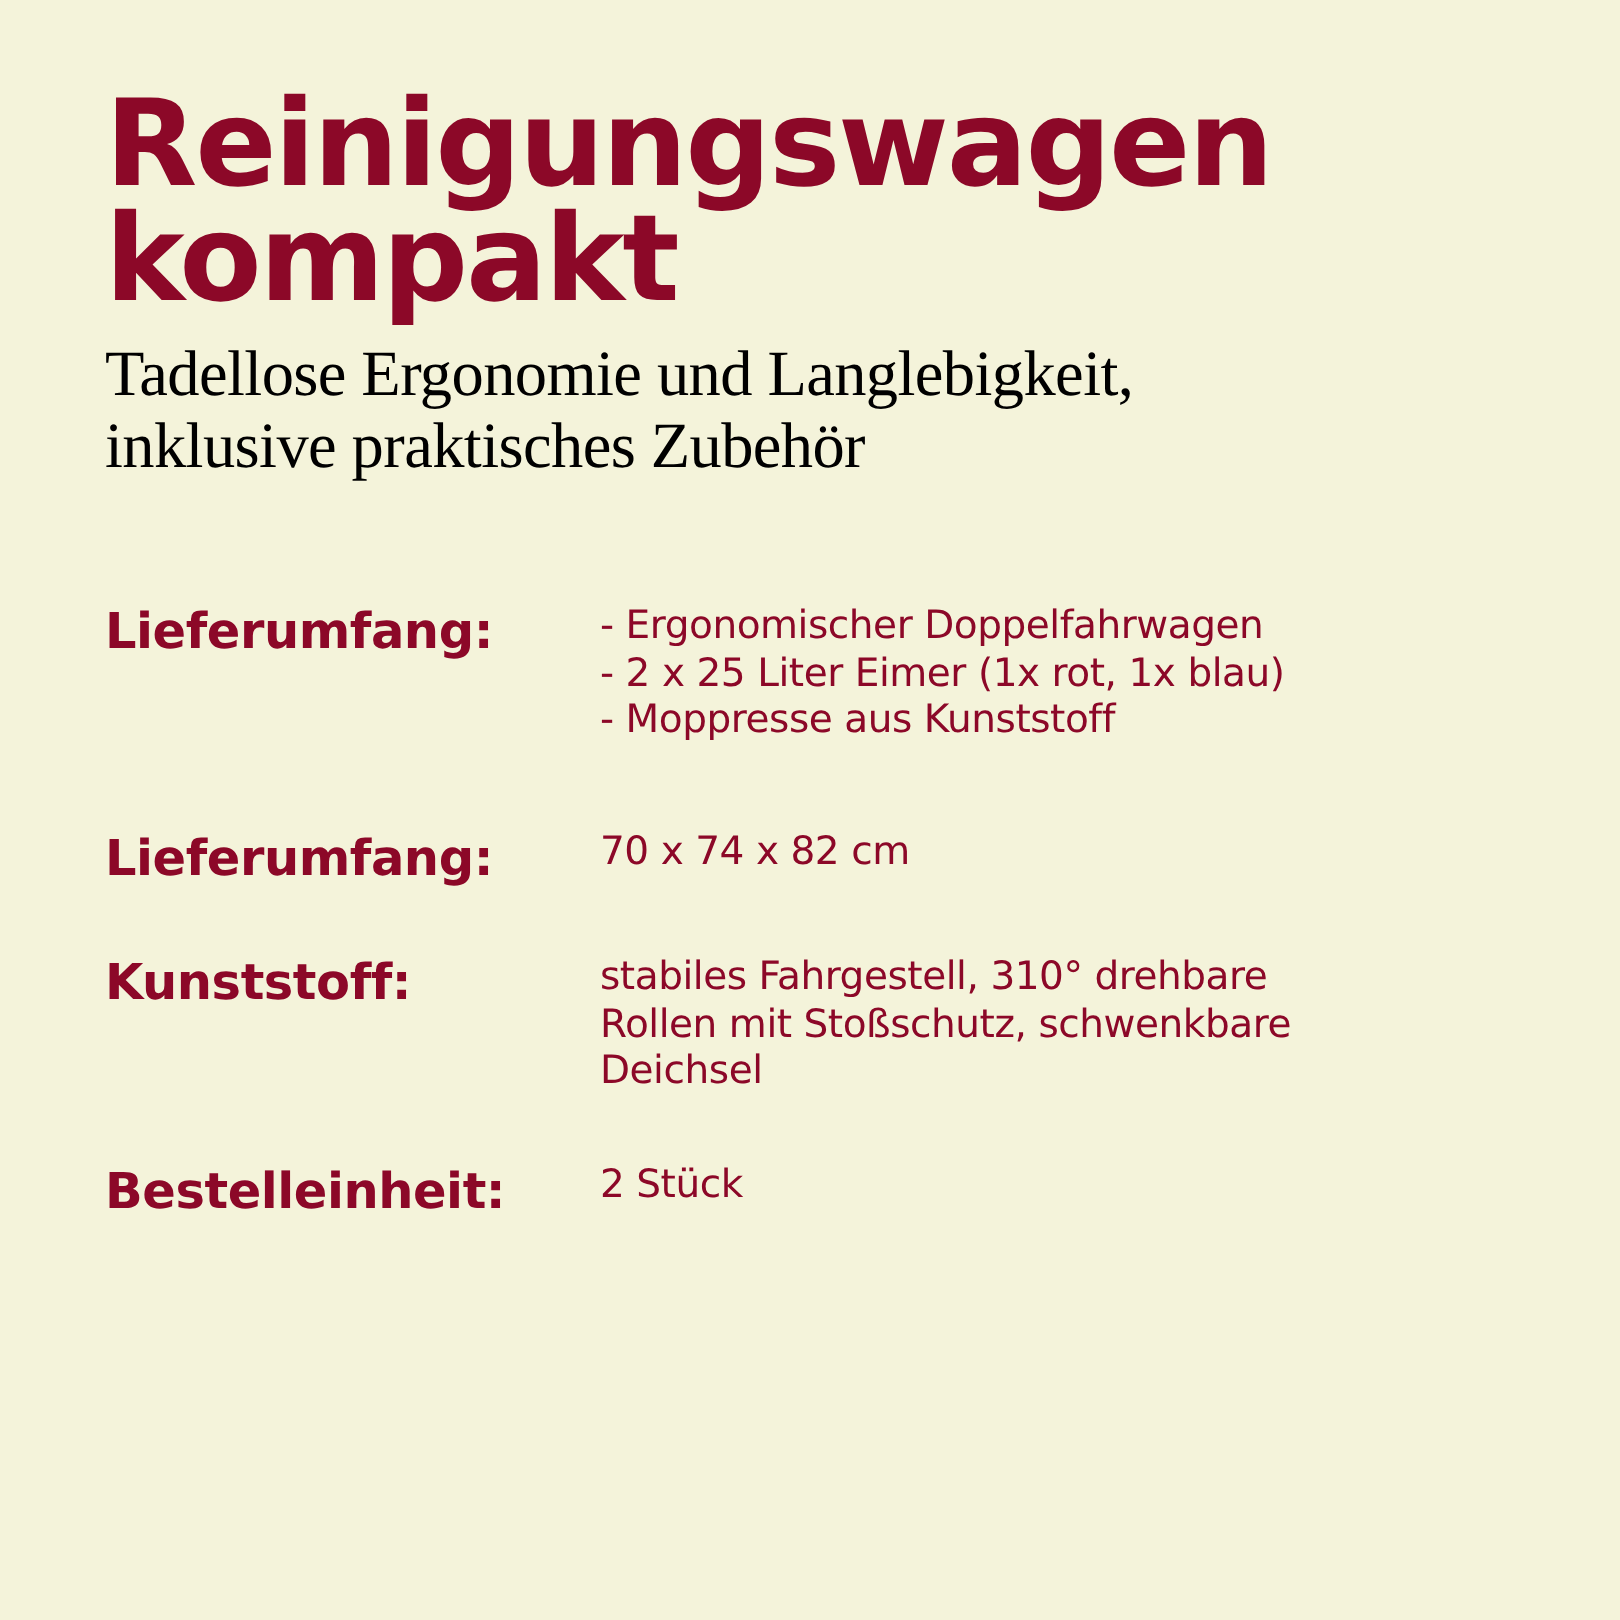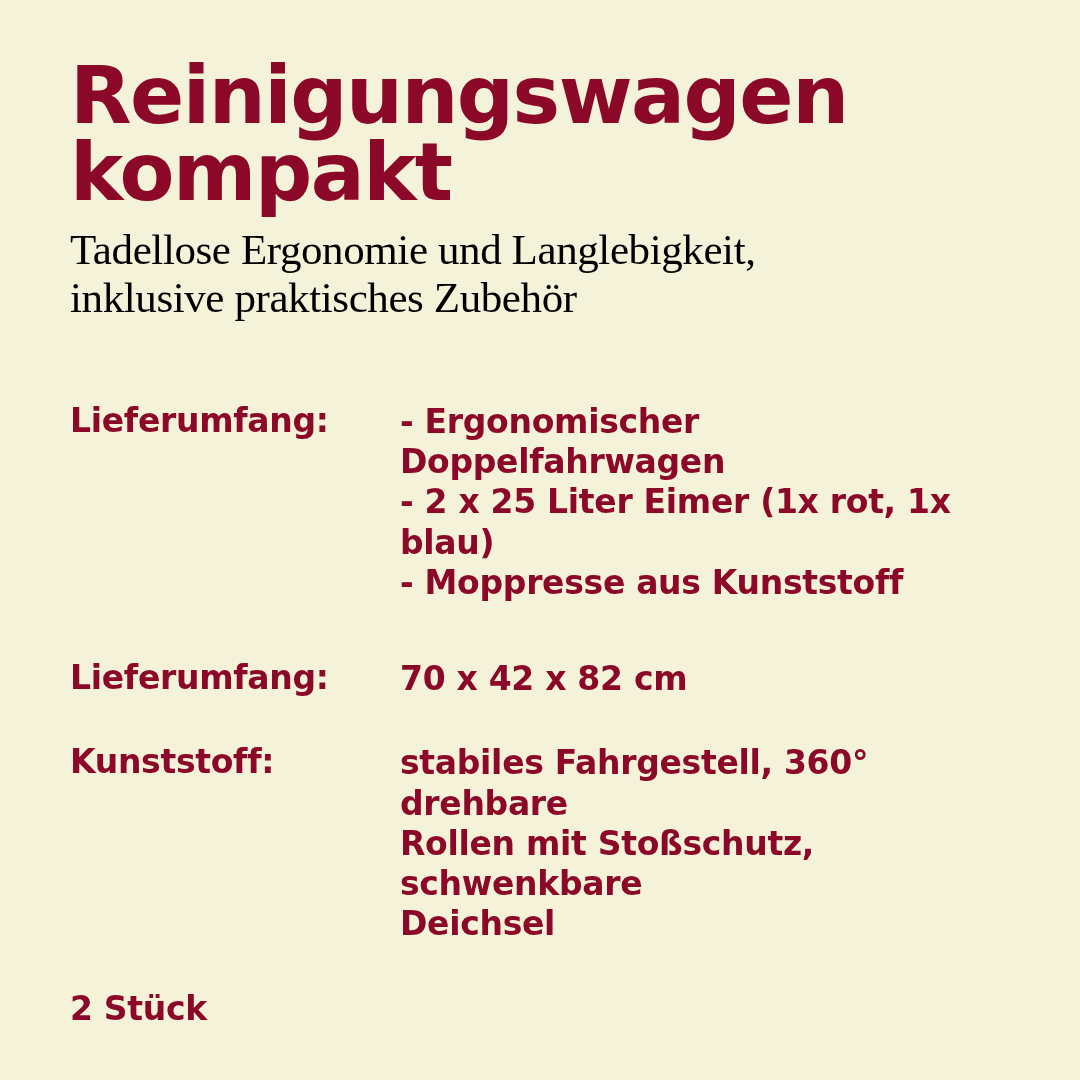--- a/index.html
+++ b/index.html
@@ -58,22 +58,22 @@
     font-weight: bold;
     font-size: 33px;
     line-height: 1.18;
     width: 330px;
     flex: 0 0 330px;
     letter-spacing: -0.3px;
   }
   .spec-value {
     color: #8c0828;
     font-family: "DejaVu Sans", sans-serif;
-    font-weight: bold;
-    font-size: 33px;
+    font-weight: normal;
+    font-size: 26px;
     line-height: 1.22;
     flex: 1 1 auto;
     letter-spacing: -0.3px;
     white-space: pre-line;
   }
   .spec-row.gap-lg {
     margin-bottom: 56px;
   }
 </style>
 </head>
@@ -90,28 +90,29 @@
 
     <div class="spec-row gap-lg">
       <div class="spec-label">Lieferumfang:</div>
       <div class="spec-value">- Ergonomischer Doppelfahrwagen
 - 2 x 25 Liter Eimer (1x rot, 1x blau)
 - Moppresse aus Kunststoff</div>
     </div>
 
     <div class="spec-row">
       <div class="spec-label">Lieferumfang:</div>
-      <div class="spec-value">70 x 42 x 82 cm</div>
+      <div class="spec-value">70 x 74 x 82 cm</div>
     </div>
 
     <div class="spec-row">
       <div class="spec-label">Kunststoff:</div>
-      <div class="spec-value">stabiles Fahrgestell, 360° drehbare
+      <div class="spec-value">stabiles Fahrgestell, 310° drehbare
 Rollen mit Stoßschutz, schwenkbare
 Deichsel</div>
     </div>
 
     <div class="spec-row">
+      <div class="spec-label">Bestelleinheit:</div>
       <div class="spec-value">2 Stück</div>
     </div>
 
   </div>
 </div>
 
 </body></html>

